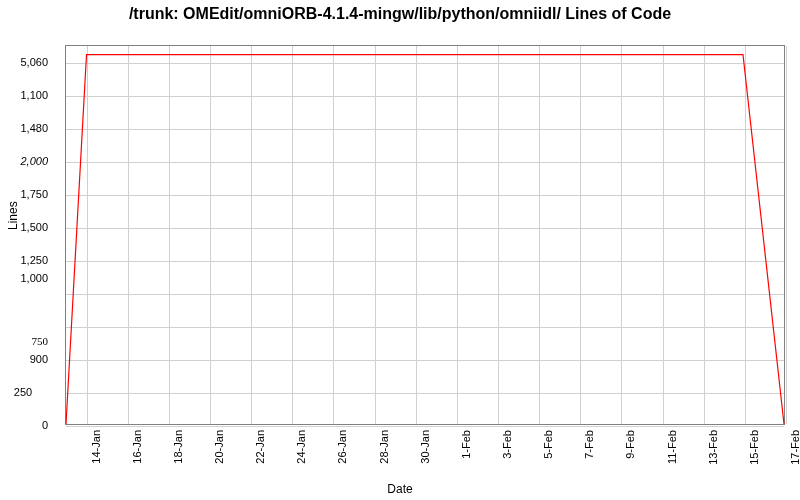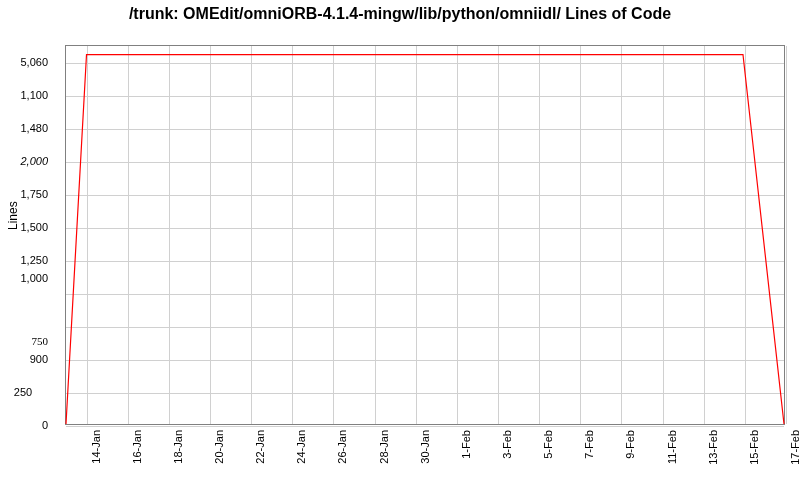--- a/index.html
+++ b/index.html
@@ -95,20 +95,21 @@
     overflow: visible;
   }
 </style>
 </head>
 <body>
 
 <div class="chart-container">
 
   <div class="title">/trunk: OMEdit/omniORB-4.1.4-mingw/lib/python/omniidl/ Lines of Code</div>
   <div class="ylabel">Lines</div>
+  <div class="xlabel">Date</div>
 
   <div class="plot-area">
     <div id="grid">
         <div class="gridline-h" style="top: 380px;"></div>
         <div class="gridline-h" style="top: 346.957px;"></div>
         <div class="gridline-h" style="top: 313.913px;"></div>
         <div class="gridline-h" style="top: 280.87px;"></div>
         <div class="gridline-h" style="top: 247.826px;"></div>
         <div class="gridline-h" style="top: 214.783px;"></div>
         <div class="gridline-h" style="top: 181.739px;"></div>

